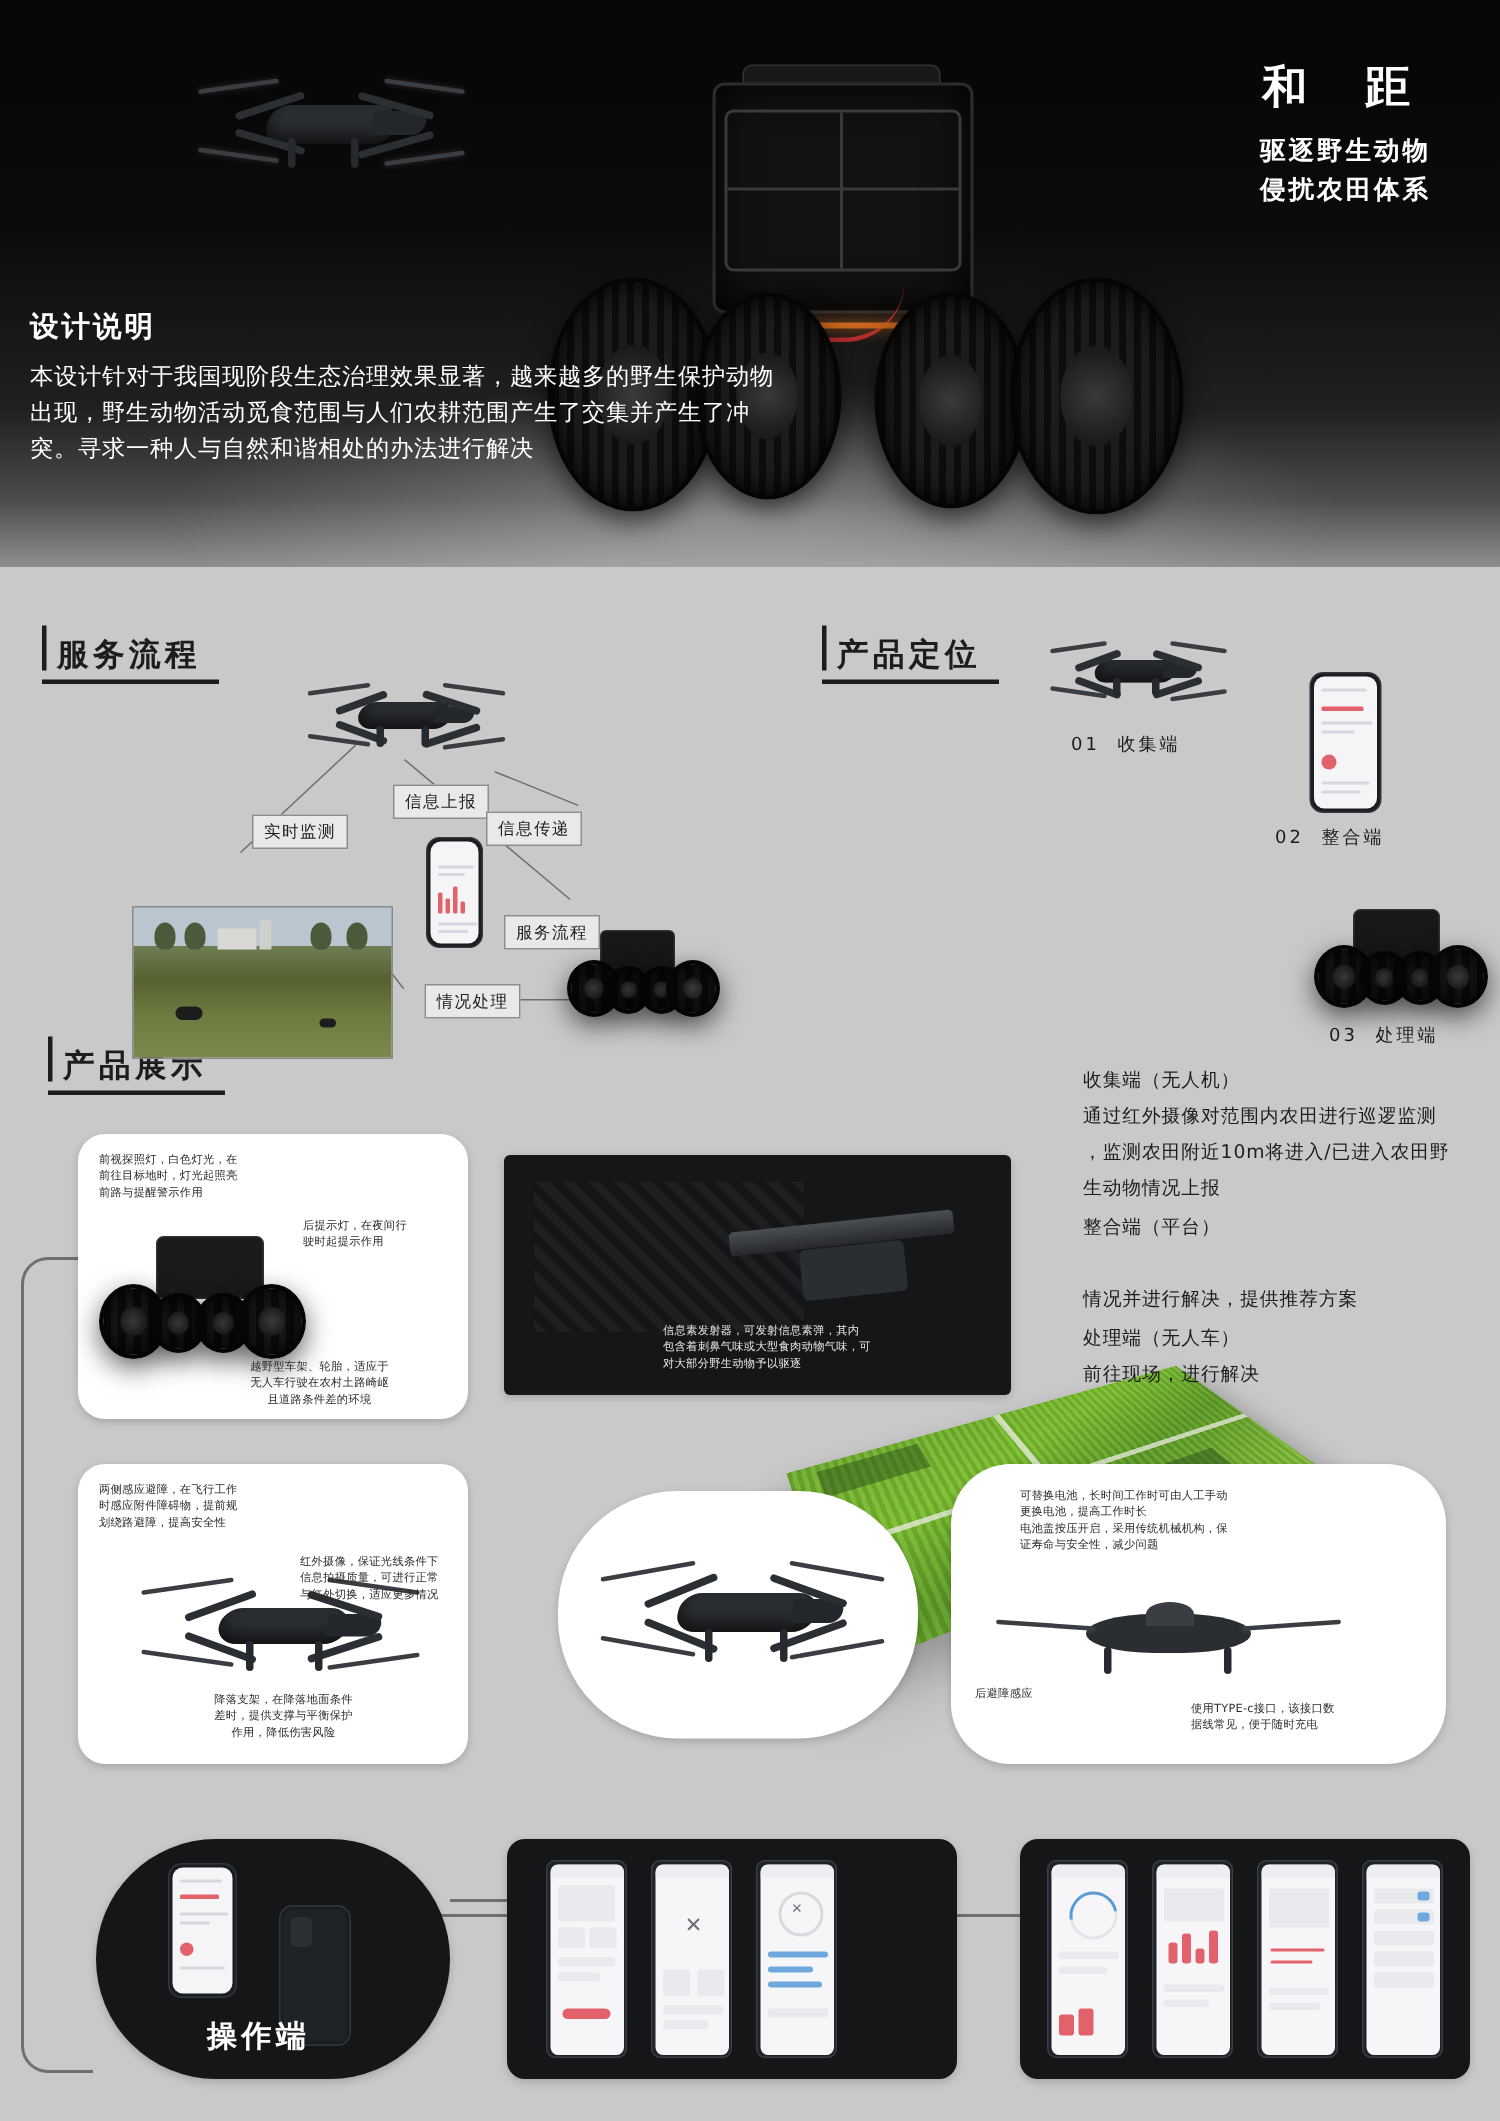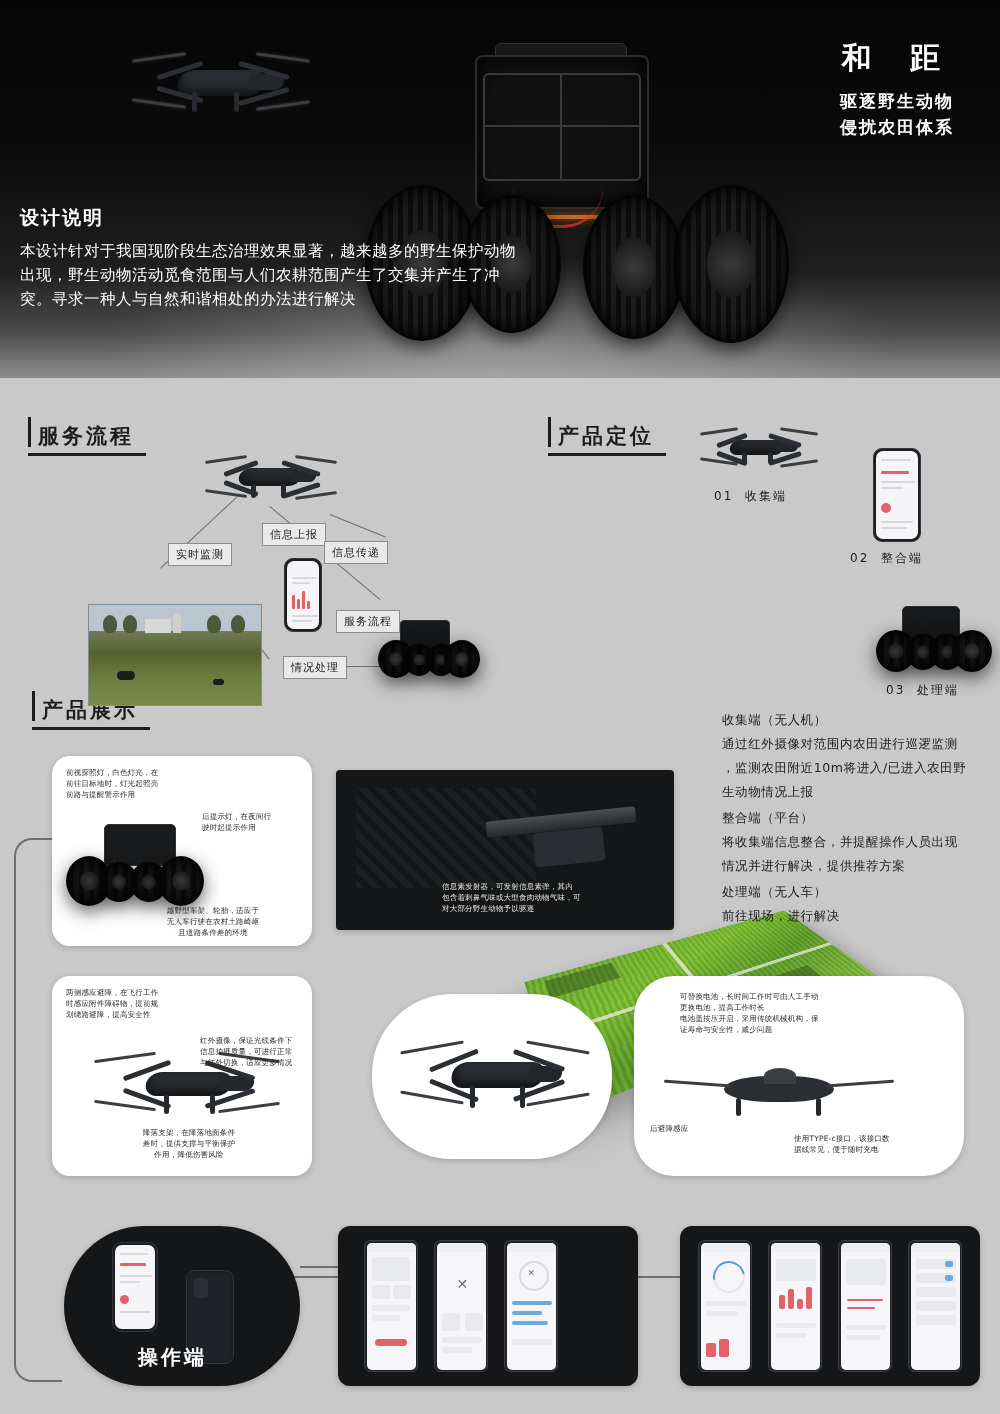--- a/index.html
+++ b/index.html
@@ -301,21 +301,20 @@
     <div class="pos-num" style="left:886px;top:296px;">
       <span>03</span>
       &nbsp;<span>处理端</span>
     </div>
 
     <div class="pos-text" style="top:322px;">收集端（无人机）</div>
     <div class="pos-text" style="top:346px;">通过红外摄像对范围内农田进行巡逻监测</div>
     <div class="pos-text" style="top:370px;">，监测农田附近10m将进入/已进入农田野</div>
     <div class="pos-text" style="top:394px;">生动物情况上报</div>
     <div class="pos-text" style="top:420px;">整合端（平台）</div>
-    <div class="pos-text" style="top:444px;">将收集端信息整合，并提醒操作人员出现</div>
     <div class="pos-text" style="top:468px;">情况并进行解决，提供推荐方案</div>
     <div class="pos-text" style="top:494px;">处理端（无人车）</div>
     <div class="pos-text" style="top:518px;">前往现场，进行解决</div>
 
     <div class="connector" style="left:14px;top:452px;width:46px;height:540px;border-right:none;border-radius:18px 0 0 18px;"></div>
     <div class="connector" style="left:300px;top:880px;width:50px;height:0;border-left:none;border-right:none;border-bottom:none;"></div>
 
     <div class="card" style="left:52px;top:370px;width:260px;height:190px;">
       <div style="position:absolute;left:12px;top:62px;width:150px;height:90px;">
         <div style="position:absolute;left:40px;top:6px;width:70px;height:40px;background:#1a1b1d;border:1px solid #303236;border-radius:5px;"></div>

